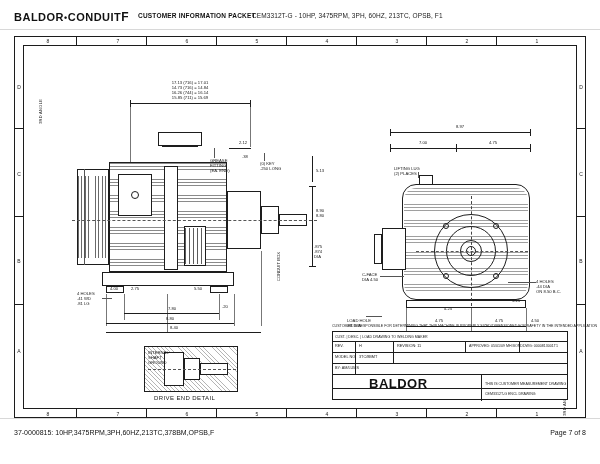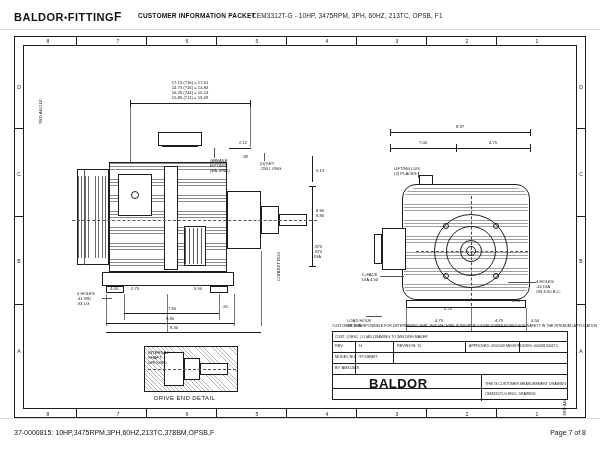--- a/index.html
+++ b/index.html
@@ -62,21 +62,21 @@
   .foot-left{position:absolute;left:14px;top:11px;font-size:7px;color:#111;}
   .foot-right{position:absolute;right:14px;top:11px;font-size:7px;color:#111;}
 </style>
 </head>
 <body>
 
 <div class="page">
 
   <div class="header">
     <div class="brand">
-      <span>BALDOR</span><span class="dot">•</span><span>FITTING</span><span class="f">F</span>
+      <span>BALDOR</span><span class="dot">•</span><span>CONDUIT</span><span class="f">F</span>
     </div>
     <div class="cip">CUSTOMER INFORMATION PACKET</div>
     <div class="hdr-desc">CEM3312T-G - 10HP, 3475RPM, 3PH, 60HZ, 213TC, OPSB, F1</div>
     <div class="hdr-rule"></div>
   </div>
 
   <div class="sheet">
     <div class="frame-outer"></div>
     <div class="frame-inner"></div>
 

